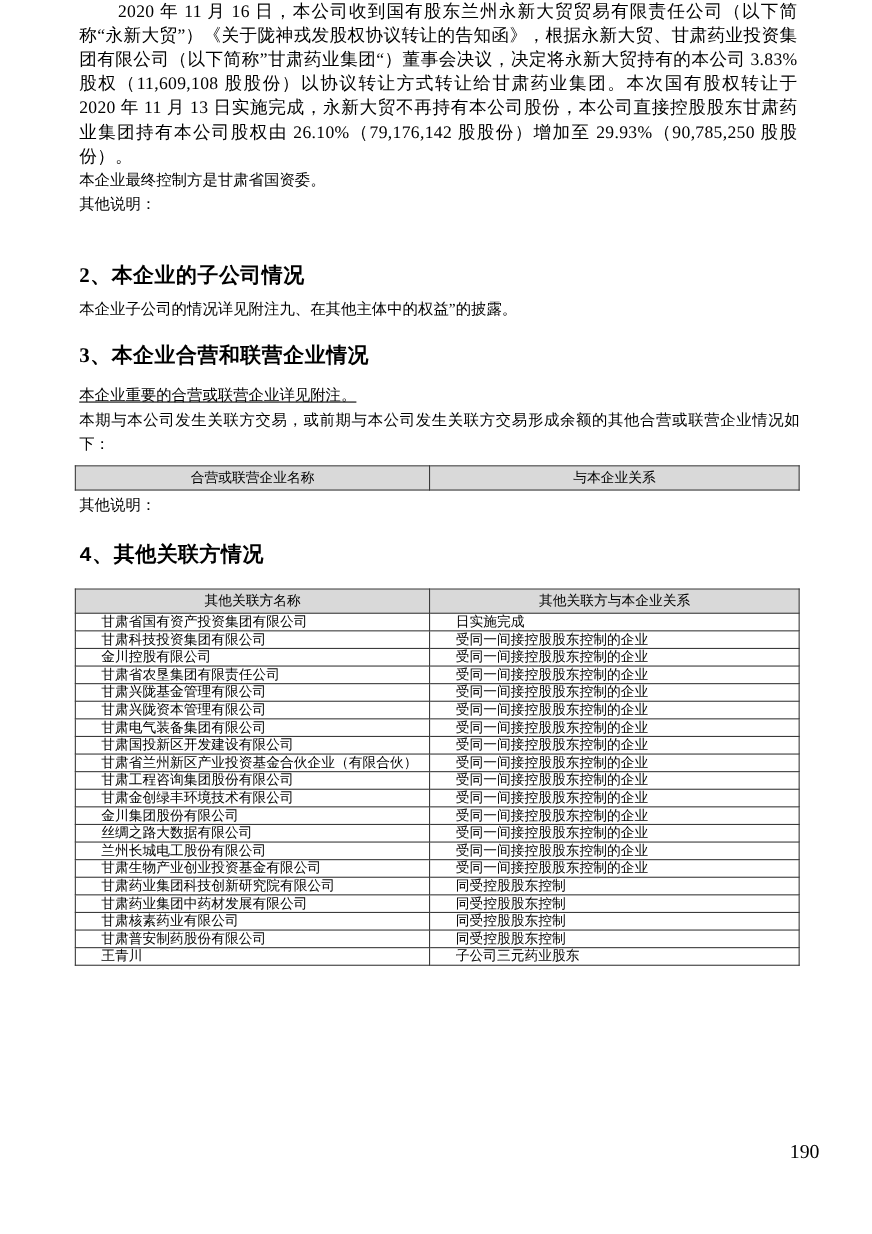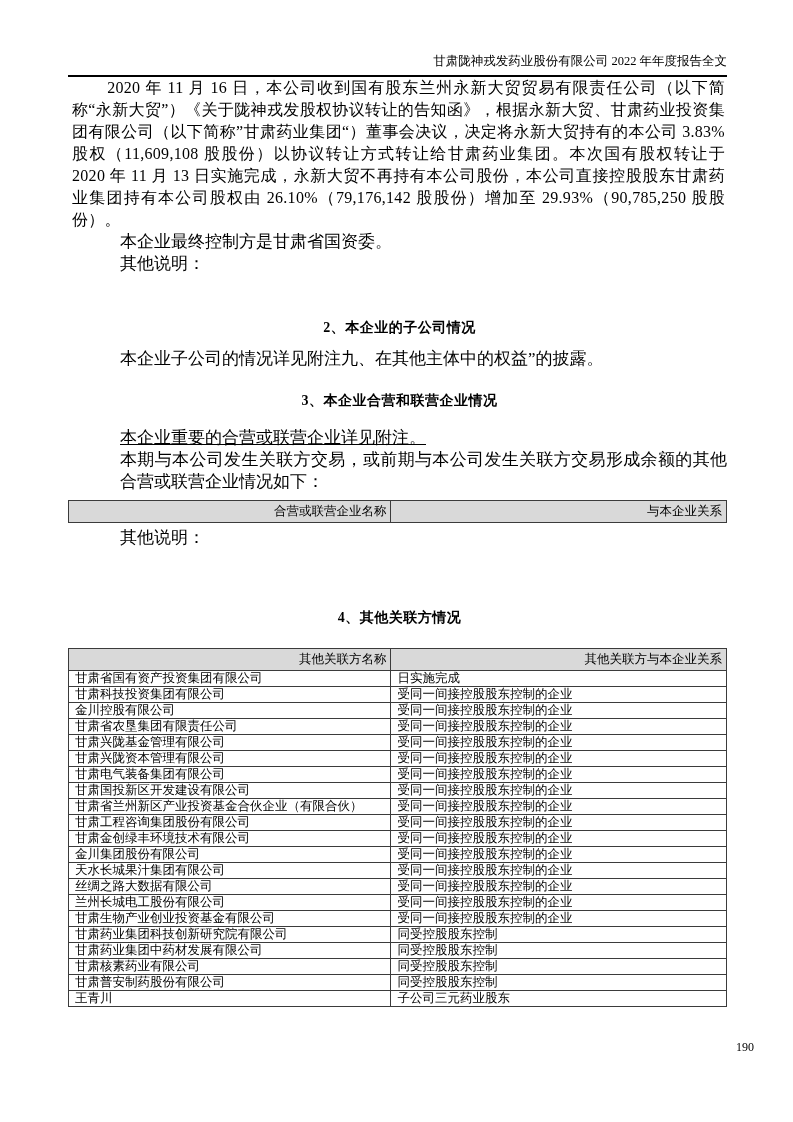--- a/index.html
+++ b/index.html
@@ -35,84 +35,79 @@
     margin-top: 0;
     padding: 0 2px 0 4px;
     font-size: 16px;
     line-height: 22px;
     text-indent: 2.2em;
     text-align: justify;
     letter-spacing: 0.3px;
   }
   .note {
     padding-left: 4px;
-    font-size: 17px;
+    font-size: 14px;
     line-height: 22px;
     text-align: justify;
-    margin-left: 48px;
   }
   .sec {
     margin: 0;
     padding-left: 4px;
-    font-size: 14px;
+    font-size: 19px;
     line-height: 22px;
     font-weight: bold;
     letter-spacing: 0.5px;
-    text-align: center;
   }
   .sec2 { margin-top: 42px; }
   .s2body { margin-top: 9px; }
   .sec3 { margin-top: 20px; }
   .s3body1 { margin-top: 15px; text-decoration: underline; }
   .tbl1 { margin-top: 7px; }
   .other2 { margin-top: 4px; }
-  .sec4 { margin-top: 58px; }
+  .sec4 { margin-top: 22px; font-family: Liberation Mono, monospace; }
   .tbl2 { margin-top: 19px; }
   table.tbl {
     width: 100%;
     border-collapse: collapse;
     table-layout: fixed;
   }
   table.tbl th, table.tbl td {
     border: 1px solid #3b3b3b;
     font-size: 12.5px;
     font-weight: normal;
     overflow: hidden;
     white-space: nowrap;
   }
   table.tbl th {
     background: var(--table-header-bg, #d9d9d9);
-    text-align: right;
+    text-align: center;
     height: 21px;
     line-height: 21px;
     padding: 0 4px;
   }
   table.tbl td {
     height: 15px;
     line-height: 15px;
-    padding: 0 6px;
+    padding: 0 23px;
     text-align: left;
   }
   .pagenum {
     position: absolute;
-    left: 736px;
+    left: 718px;
     top: 1040px;
-    font-size: 12px;
+    font-size: 18px;
     line-height: 14px;
   }
 </style>
 </head>
 <body>
 
 <div class="page">
   <div class="content">
 
-    <div class="doc-header">
-      <span>甘肃陇神戎发药业股份有限公司 2022 年年度报告全文</span>
-    </div>
 
     <p class="para">2020 年 11 月 16 日，本公司收到国有股东兰州永新大贸贸易有限责任公司（以下简称“永新大贸”）《关于陇神戎发股权协议转让的告知函》，根据永新大贸、甘肃药业投资集团有限公司（以下简称”甘肃药业集团“）董事会决议，决定将永新大贸持有的本公司 3.83%股权（11,609,108 股股份）以协议转让方式转让给甘肃药业集团。本次国有股权转让于 2020 年 11 月 13 日实施完成，永新大贸不再持有本公司股份，本公司直接控股股东甘肃药业集团持有本公司股权由 26.10%（79,176,142 股股份）增加至 29.93%（90,785,250 股股份）。</p>
 
     <p class="note">本企业最终控制方是甘肃省国资委。</p>
     <p class="note">其他说明：</p>
 
     <h3 class="sec sec2">2、本企业的子公司情况</h3>
     <p class="note s2body">本企业子公司的情况详见附注九、在其他主体中的权益”的披露。</p>
 
     <h3 class="sec sec3">3、本企业合营和联营企业情况</h3>
@@ -190,24 +185,20 @@
           </tr>
           <tr>
             <td>甘肃金创绿丰环境技术有限公司</td>
             <td>受同一间接控股股东控制的企业</td>
           </tr>
           <tr>
             <td>金川集团股份有限公司</td>
             <td>受同一间接控股股东控制的企业</td>
           </tr>
           <tr>
-            <td>天水长城果汁集团有限公司</td>
-            <td>受同一间接控股股东控制的企业</td>
-          </tr>
-          <tr>
             <td>丝绸之路大数据有限公司</td>
             <td>受同一间接控股股东控制的企业</td>
           </tr>
           <tr>
             <td>兰州长城电工股份有限公司</td>
             <td>受同一间接控股股东控制的企业</td>
           </tr>
           <tr>
             <td>甘肃生物产业创业投资基金有限公司</td>
             <td>受同一间接控股股东控制的企业</td>

